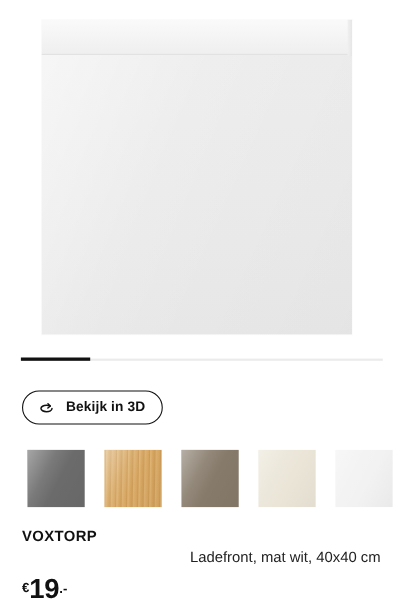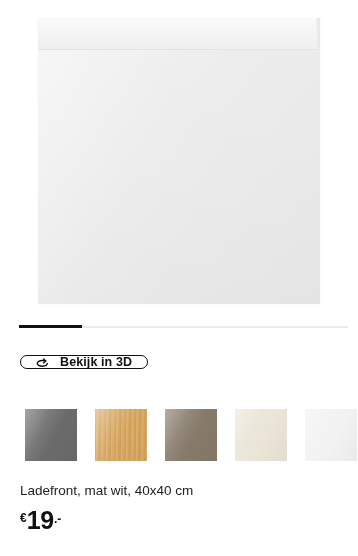--- a/index.html
+++ b/index.html
@@ -88,21 +88,21 @@
     top: -1px;
     height: 3px;
     background: #111111;
   }
 
   
   .view3d-btn {
     position: absolute;
     left: 20px;
     top: 355px;
-    height: 14px;
+    height: 31px;
     padding: 0 15px 0 13px;
     display: flex;
     align-items: center;
     gap: 9px;
     border: 1px solid #111111;
     border-radius: 16px;
     background: #ffffff;
     box-sizing: border-box;
     cursor: pointer;
   }
@@ -174,20 +174,21 @@
     letter-spacing: 0.35px;
     color: #111111;
     line-height: 16px;
   }
   .product-desc {
     font-size: 13.5px;
     font-weight: 400;
     color: #222222;
     line-height: 18px;
     margin-top: 2px;
+    text-align: right;
   }
   .price {
     margin-top: 10px;
     display: flex;
     align-items: flex-start;
     color: #111111;
     line-height: 1;
   }
   .price-currency {
     font-size: 12px;
@@ -248,19 +249,20 @@
     </div>
     <div class="swatch" style="background: rgb(234, 229, 215);">
       <div class="swatch-gloss"></div>
     </div>
     <div class="swatch" style="background: rgb(242, 242, 242);">
       <div class="swatch-gloss"></div>
     </div>
   </div>
 
 <div class="info">
+  <div class="product-name">VOXTORP</div>
   <div class="product-desc">Ladefront, mat wit, 40x40 cm</div>
   <div class="price">
     <span class="price-currency">€</span>
     <span class="price-amount">19</span>
     <span class="price-suffix">.-</span>
   </div>
 </div>
 
 </body></html>

